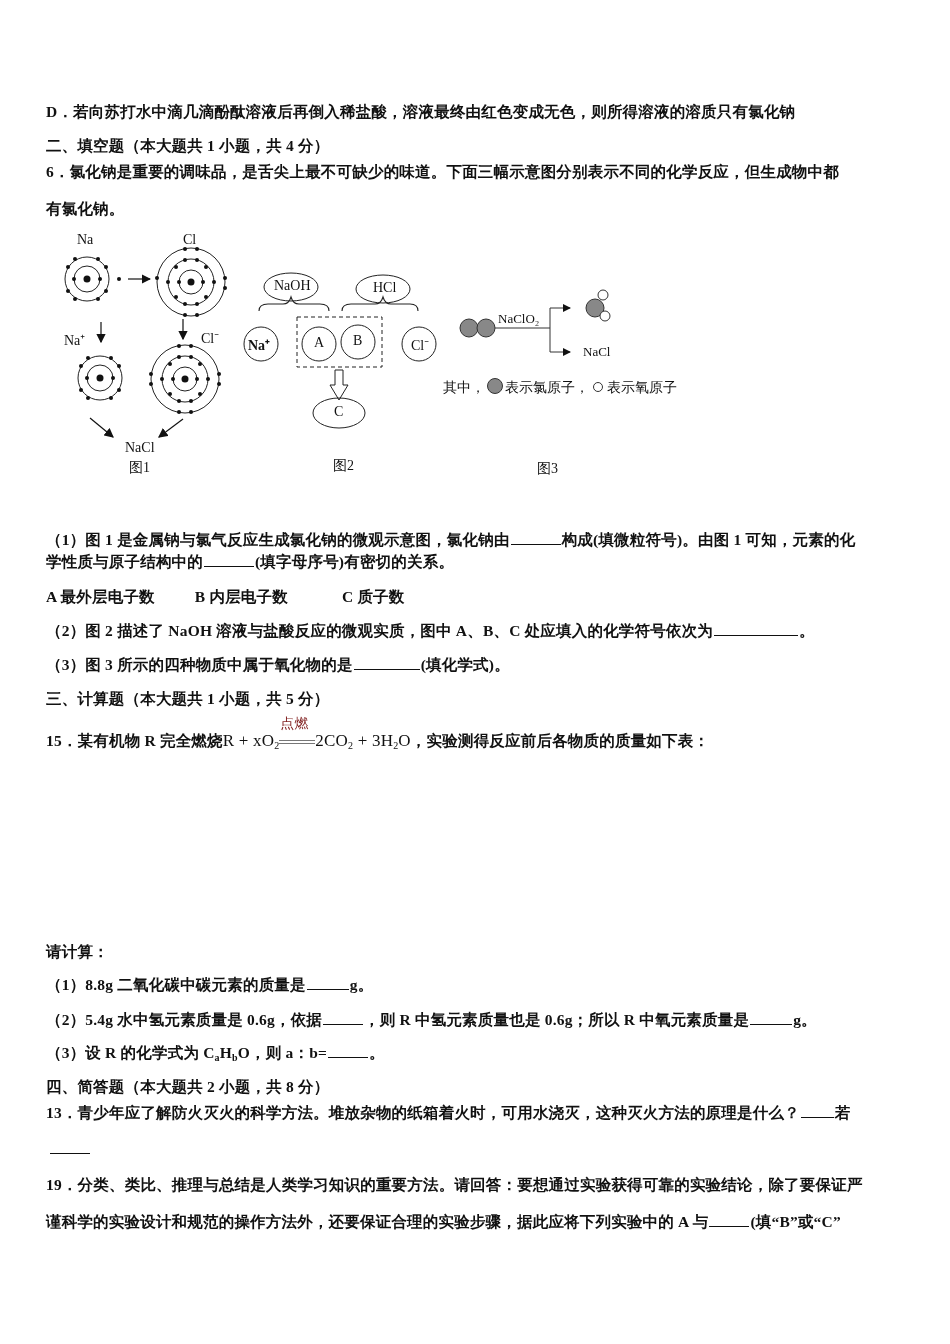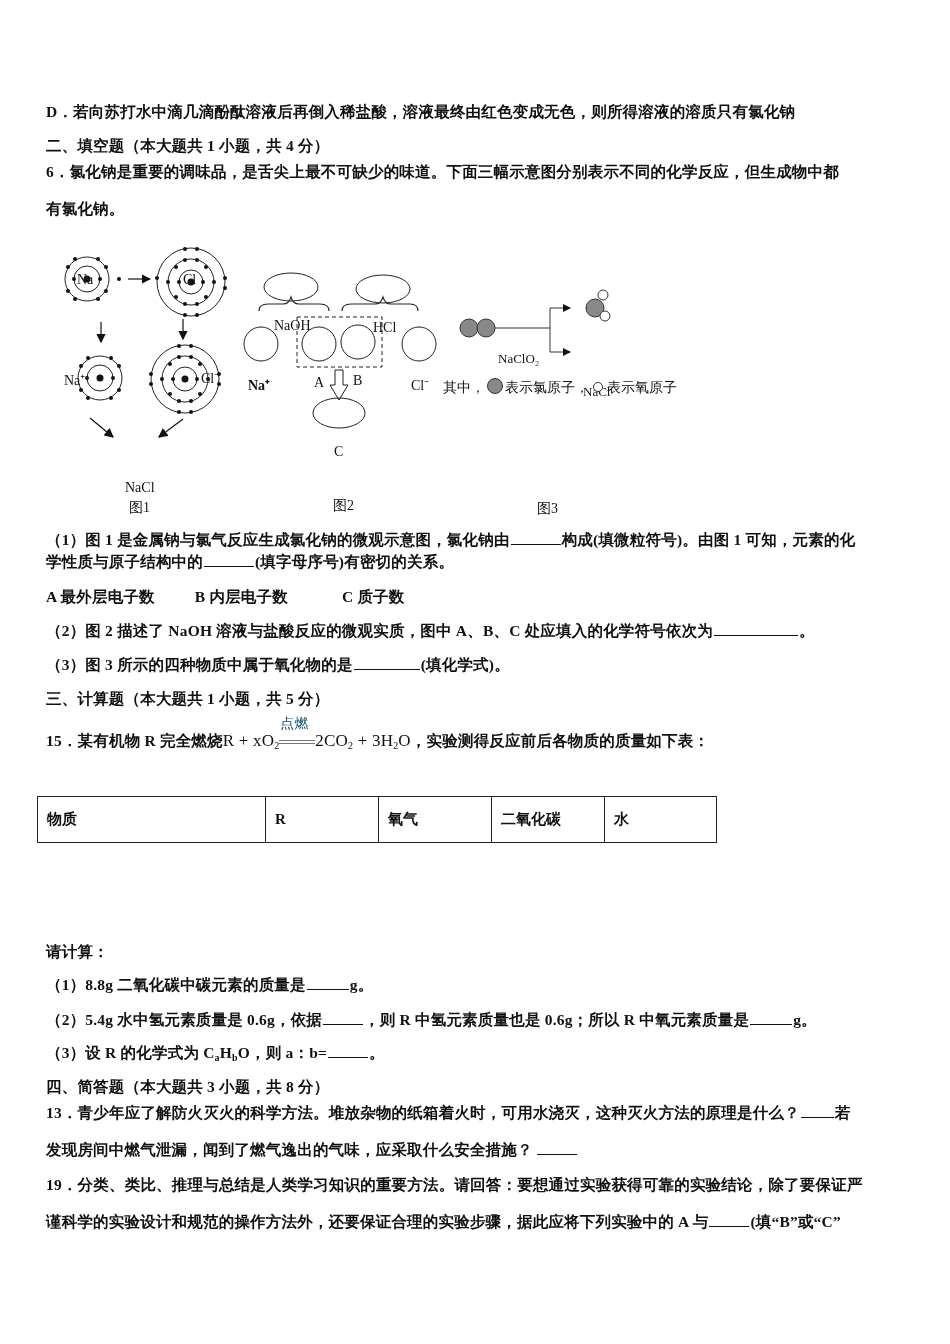--- a/index.html
+++ b/index.html
@@ -2,27 +2,27 @@
 <html><head>
 <meta charset="utf-8">
 <style>
   html, body { margin: 0; padding: 0; background: #ffffff; }
   body { width: 950px; height: 1344px; position: relative; overflow: hidden;
          font-family: "Liberation Serif", "DejaVu Serif", serif; color: #111; }
   .line { position: absolute; left: 46px; font-size: 15.5px; font-weight: bold; white-space: nowrap; letter-spacing: 0.2px; }
   .blank { display: inline-block; border-bottom: 1.2px solid #111; height: 1px; vertical-align: baseline; margin: 0 1px; }
   .sub { font-size: 10px; vertical-align: -3px; }
   .fig { position: absolute; }
-  .cap { position: absolute; font-size: 14px; font-weight: normal; font-family: "Liberation Serif", serif; margin-top: 40px; }
+  .cap { position: absolute; font-size: 14px; font-weight: normal; font-family: "Liberation Serif", serif; }
   .legend { position: absolute; font-size: 14px; font-family: "DejaVu Sans", sans-serif; font-weight: normal; white-space: nowrap; }
   table.data { position: absolute; left: 37px; top: 796px; border-collapse: collapse; }
   table.data td { border: 1.3px solid #222; height: 45px; padding: 0 0 0 9px; font-size: 15px; font-weight: bold; vertical-align: middle; }
   .eq { font-weight: normal; font-family: "Liberation Serif", serif; font-size: 17px; position: relative; display: inline-block; }
   .eqbar { display: inline-block; width: 36px; position: relative; vertical-align: middle; height: 20px; }
-  .eqbar .lbl { position: absolute; top: -17px; left: 1px; font-size: 14px; font-family: "DejaVu Sans", sans-serif; color: #0c4a6e; text-align: right; }
+  .eqbar .lbl { position: absolute; top: -17px; left: 1px; font-size: 14px; font-family: "DejaVu Sans", sans-serif; color: #7f1d1d; text-align: right; }
   .eqbar .l1, .eqbar .l2 { position: absolute; left: 0; width: 36px; border-top: 1px solid #777; }
   .eqbar .l1 { top: 8px; } .eqbar .l2 { top: 11px; }
 </style>
 </head>
 <body>
 
 <div class="line" style="top:102px;">D．若向苏打水中滴几滴酚酞溶液后再倒入稀盐酸，溶液最终由红色变成无色，则所得溶液的溶质只有氯化钠</div>
 
 <div class="line" style="top:136px;">二、填空题（本大题共 1 小题，共 4 分）</div>
 
@@ -211,47 +211,40 @@
 </div>
 
 <div class="line" style="top:689px;">三、计算题（本大题共 1 小题，共 5 分）</div>
 
 <div class="line" style="top:731px;">
   <span>15．某有机物 R 完全燃烧</span><span class="eq"><span>R + xO</span><span class="sub">2</span><span class="eqbar"><span class="lbl">点燃</span><span class="l1"></span><span class="l2"></span></span><span>2CO</span><span class="sub">2</span><span> + 3H</span><span class="sub">2</span><span>O</span></span><span>，实验测得反应前后各物质的质量如下表：</span>
 </div>
 
 <table class="data">
   <tbody>
-      <tr>
-    <td style="width:218px;">物质</td>
-    <td style="width:103px;">R</td>
-    <td style="width:103px;">氧气</td>
-    <td style="width:103px;">二氧化碳</td>
-    <td style="width:102px;">水</td>
-  </tr>
 </tbody>
   </table>
 
 <div class="line" style="top:942px;">请计算：</div>
 
 <div class="line" style="top:975px;">
   <span>（1）8.8g 二氧化碳中碳元素的质量是</span><span class="blank" style="width:42px;"></span><span>g。</span>
 </div>
 <div class="line" style="top:1010px;">
   <span>（2）5.4g 水中氢元素质量是 0.6g，依据</span><span class="blank" style="width:40px;"></span><span>，则 R 中氢元素质量也是 0.6g；所以 R 中氧元素质量是</span><span class="blank" style="width:42px;"></span><span>g。</span>
 </div>
 <div class="line" style="top:1043px;">
   <span>（3）设 R 的化学式为 C</span><span class="sub">a</span><span>H</span><span class="sub">b</span><span>O，则 a：b=</span><span class="blank" style="width:40px;"></span><span>。</span>
 </div>
 
-<div class="line" style="top:1077px;">四、简答题（本大题共 3 小题，共 8 分）</div>
+<div class="line" style="top:1077px;">四、简答题（本大题共 2 小题，共 8 分）</div>
 
 <div class="line" style="top:1103px;">
   <span>13．青少年应了解防火灭火的科学方法。堆放杂物的纸箱着火时，可用水浇灭，这种灭火方法的原理是什么？</span><span class="blank" style="width:33px;"></span><span>若</span>
 </div>
 <div class="line" style="top:1140px;">
-  <span>发现房间中燃气泄漏，闻到了燃气逸出的气味，应采取什么安全措施？</span><span class="blank" style="width:40px; margin-left:4px;"></span>
+  <span class="blank" style="width:40px; margin-left:4px;"></span>
 </div>
 
 <div class="line" style="top:1175px;">19．分类、类比、推理与总结是人类学习知识的重要方法。请回答：要想通过实验获得可靠的实验结论，除了要保证严</div>
 <div class="line" style="top:1212px;">
   <span>谨科学的实验设计和规范的操作方法外，还要保证合理的实验步骤，据此应将下列实验中的 A 与</span><span class="blank" style="width:40px;"></span><span>(填“B”或“C”</span>
 </div>
 
 </body></html>

